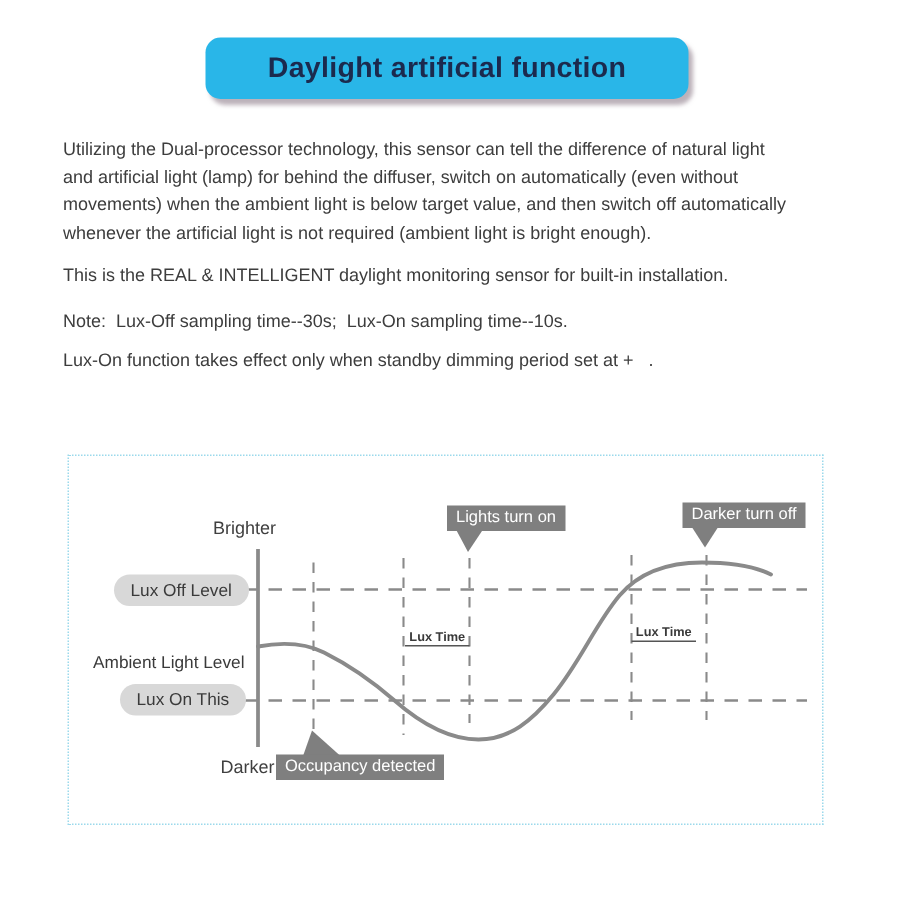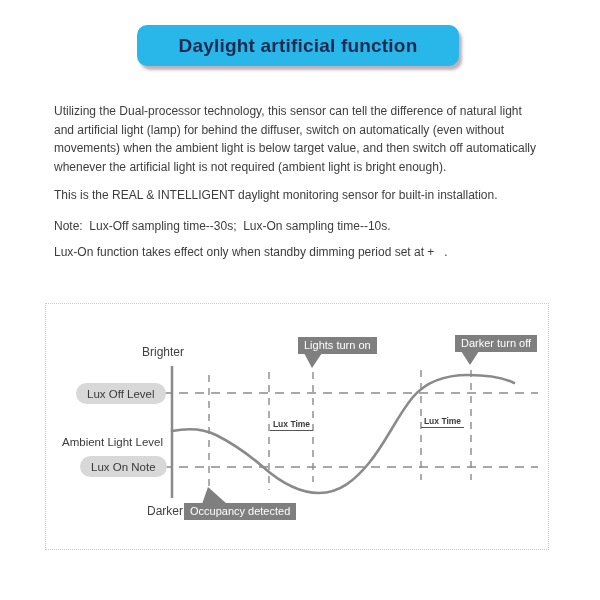--- a/index.html
+++ b/index.html
@@ -14,21 +14,21 @@
     position:absolute;left:137px;top:25px;width:322px;height:41px;
     background:#29b6e8;border-radius:10px;
     box-shadow:3px 4px 3px rgba(165,152,163,0.75);
     display:flex;align-items:center;justify-content:center;
   }
   .banner span{
     font-size:19px;font-weight:bold;color:#1b2a4e;letter-spacing:0.2px;
   }
   
   .para{
-    position:absolute;left:42px;width:527px;margin:12px;
+    position:absolute;left:42px;width:527px;margin:0;
     font-size:12px;line-height:18.5px;white-space:pre-wrap;color:#3d3d3d;
   }
   .p1{top:90px;}
   .p2{top:174px;}
   .p3{top:205px;}
   .p4{top:231px;}
   
   .diagram-box{
     position:absolute;left:45px;top:303px;width:502px;height:245px;
     border:1px dotted #9bd9ec;background:#ffffff;
@@ -93,21 +93,21 @@
     <polygon points="258,49 276,49 266,64" fill="#7f7f7f"></polygon>
     <polygon points="415,47 433,47 424,61" fill="#7f7f7f"></polygon>
     <polygon points="156,200 181,200 162,183" fill="#7f7f7f"></polygon>
   </svg>
 
   <div class="dlabel axis-text" style="left:96px;top:41px;">Brighter</div>
   <div class="dlabel axis-text" style="left:101px;top:200px;">Darker</div>
 
   <div class="pill" style="left:30px;top:79px;">Lux Off Level</div>
   <div class="dlabel" style="left:16px;top:132px;font-size:11.5px;">Ambient Light Level</div>
-  <div class="pill" style="left:34px;top:152px;">Lux On Note</div>
+  <div class="pill" style="left:34px;top:152px;">Lux On This</div>
 
   <div class="badge" style="left:252px;top:33px;">Lights turn on</div>
   <div class="badge" style="left:409px;top:31px;">Darker turn off</div>
   <div class="badge" style="left:138px;top:199px;">Occupancy detected</div>
 
   <div class="luxtime" style="left:224px;top:115px;width:43px;">Lux Time</div>
   <div class="luxtime" style="left:375px;top:112px;width:43px;">Lux Time</div>
 
 </div>
 

